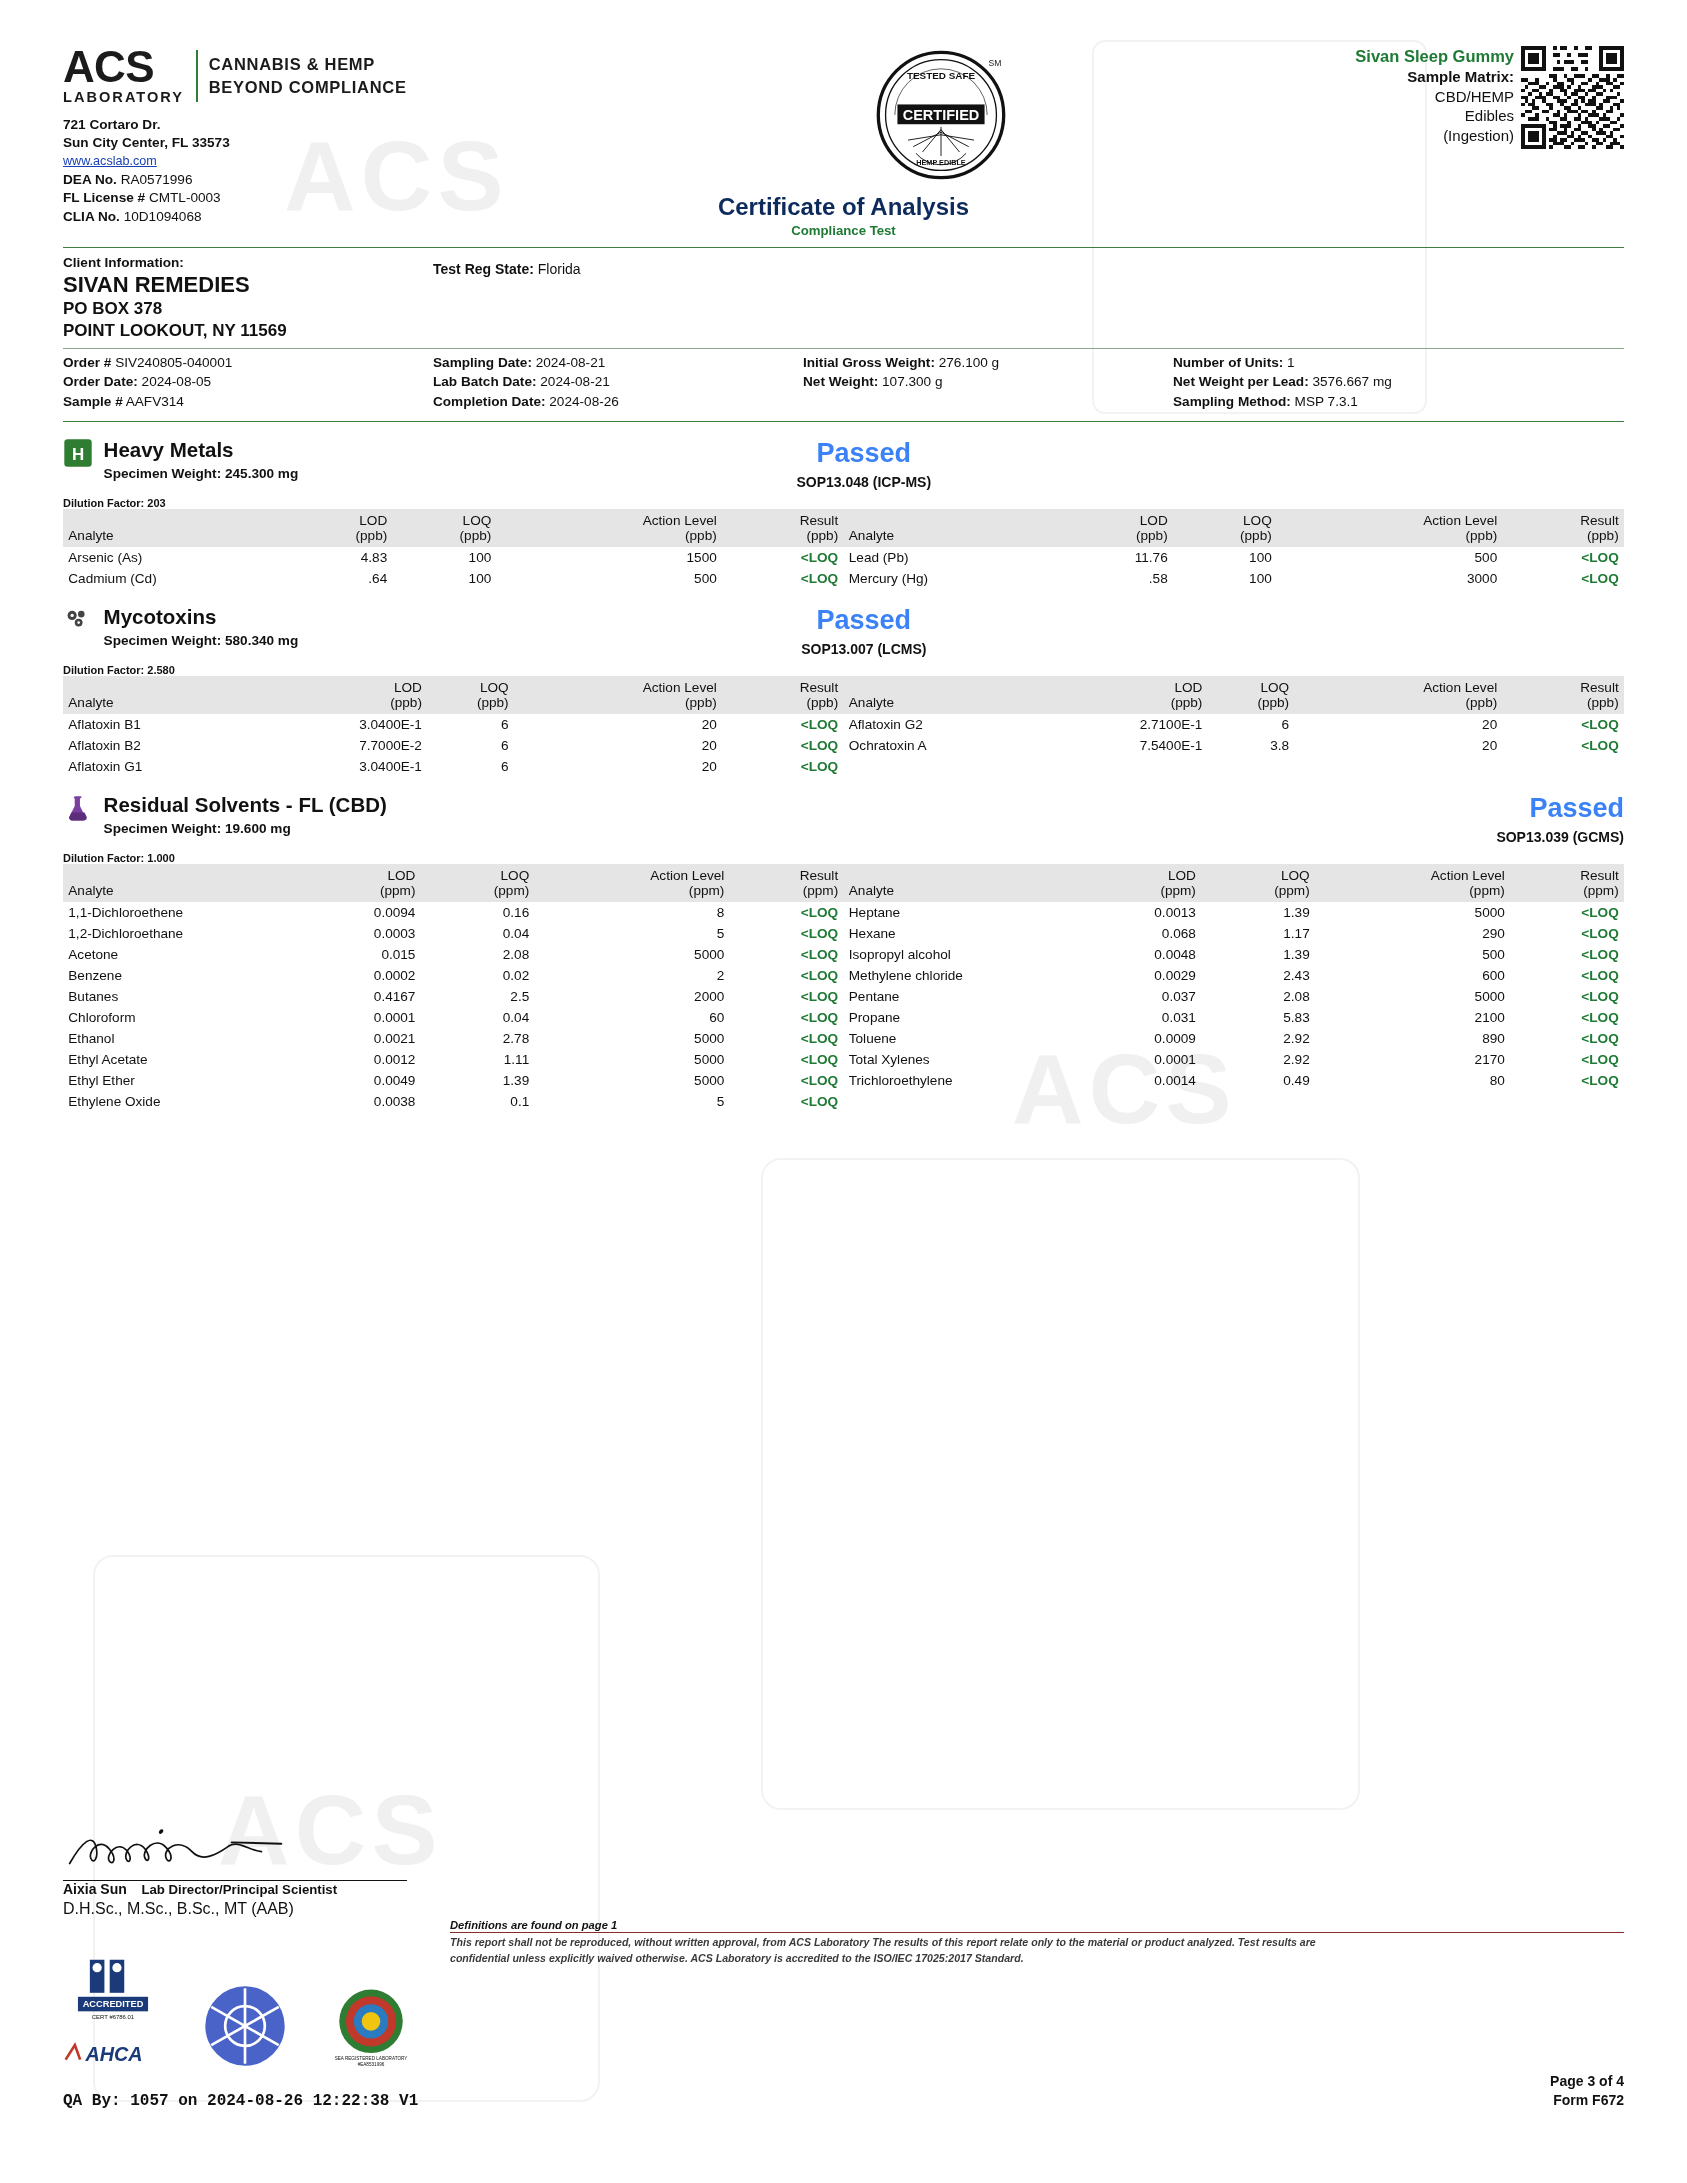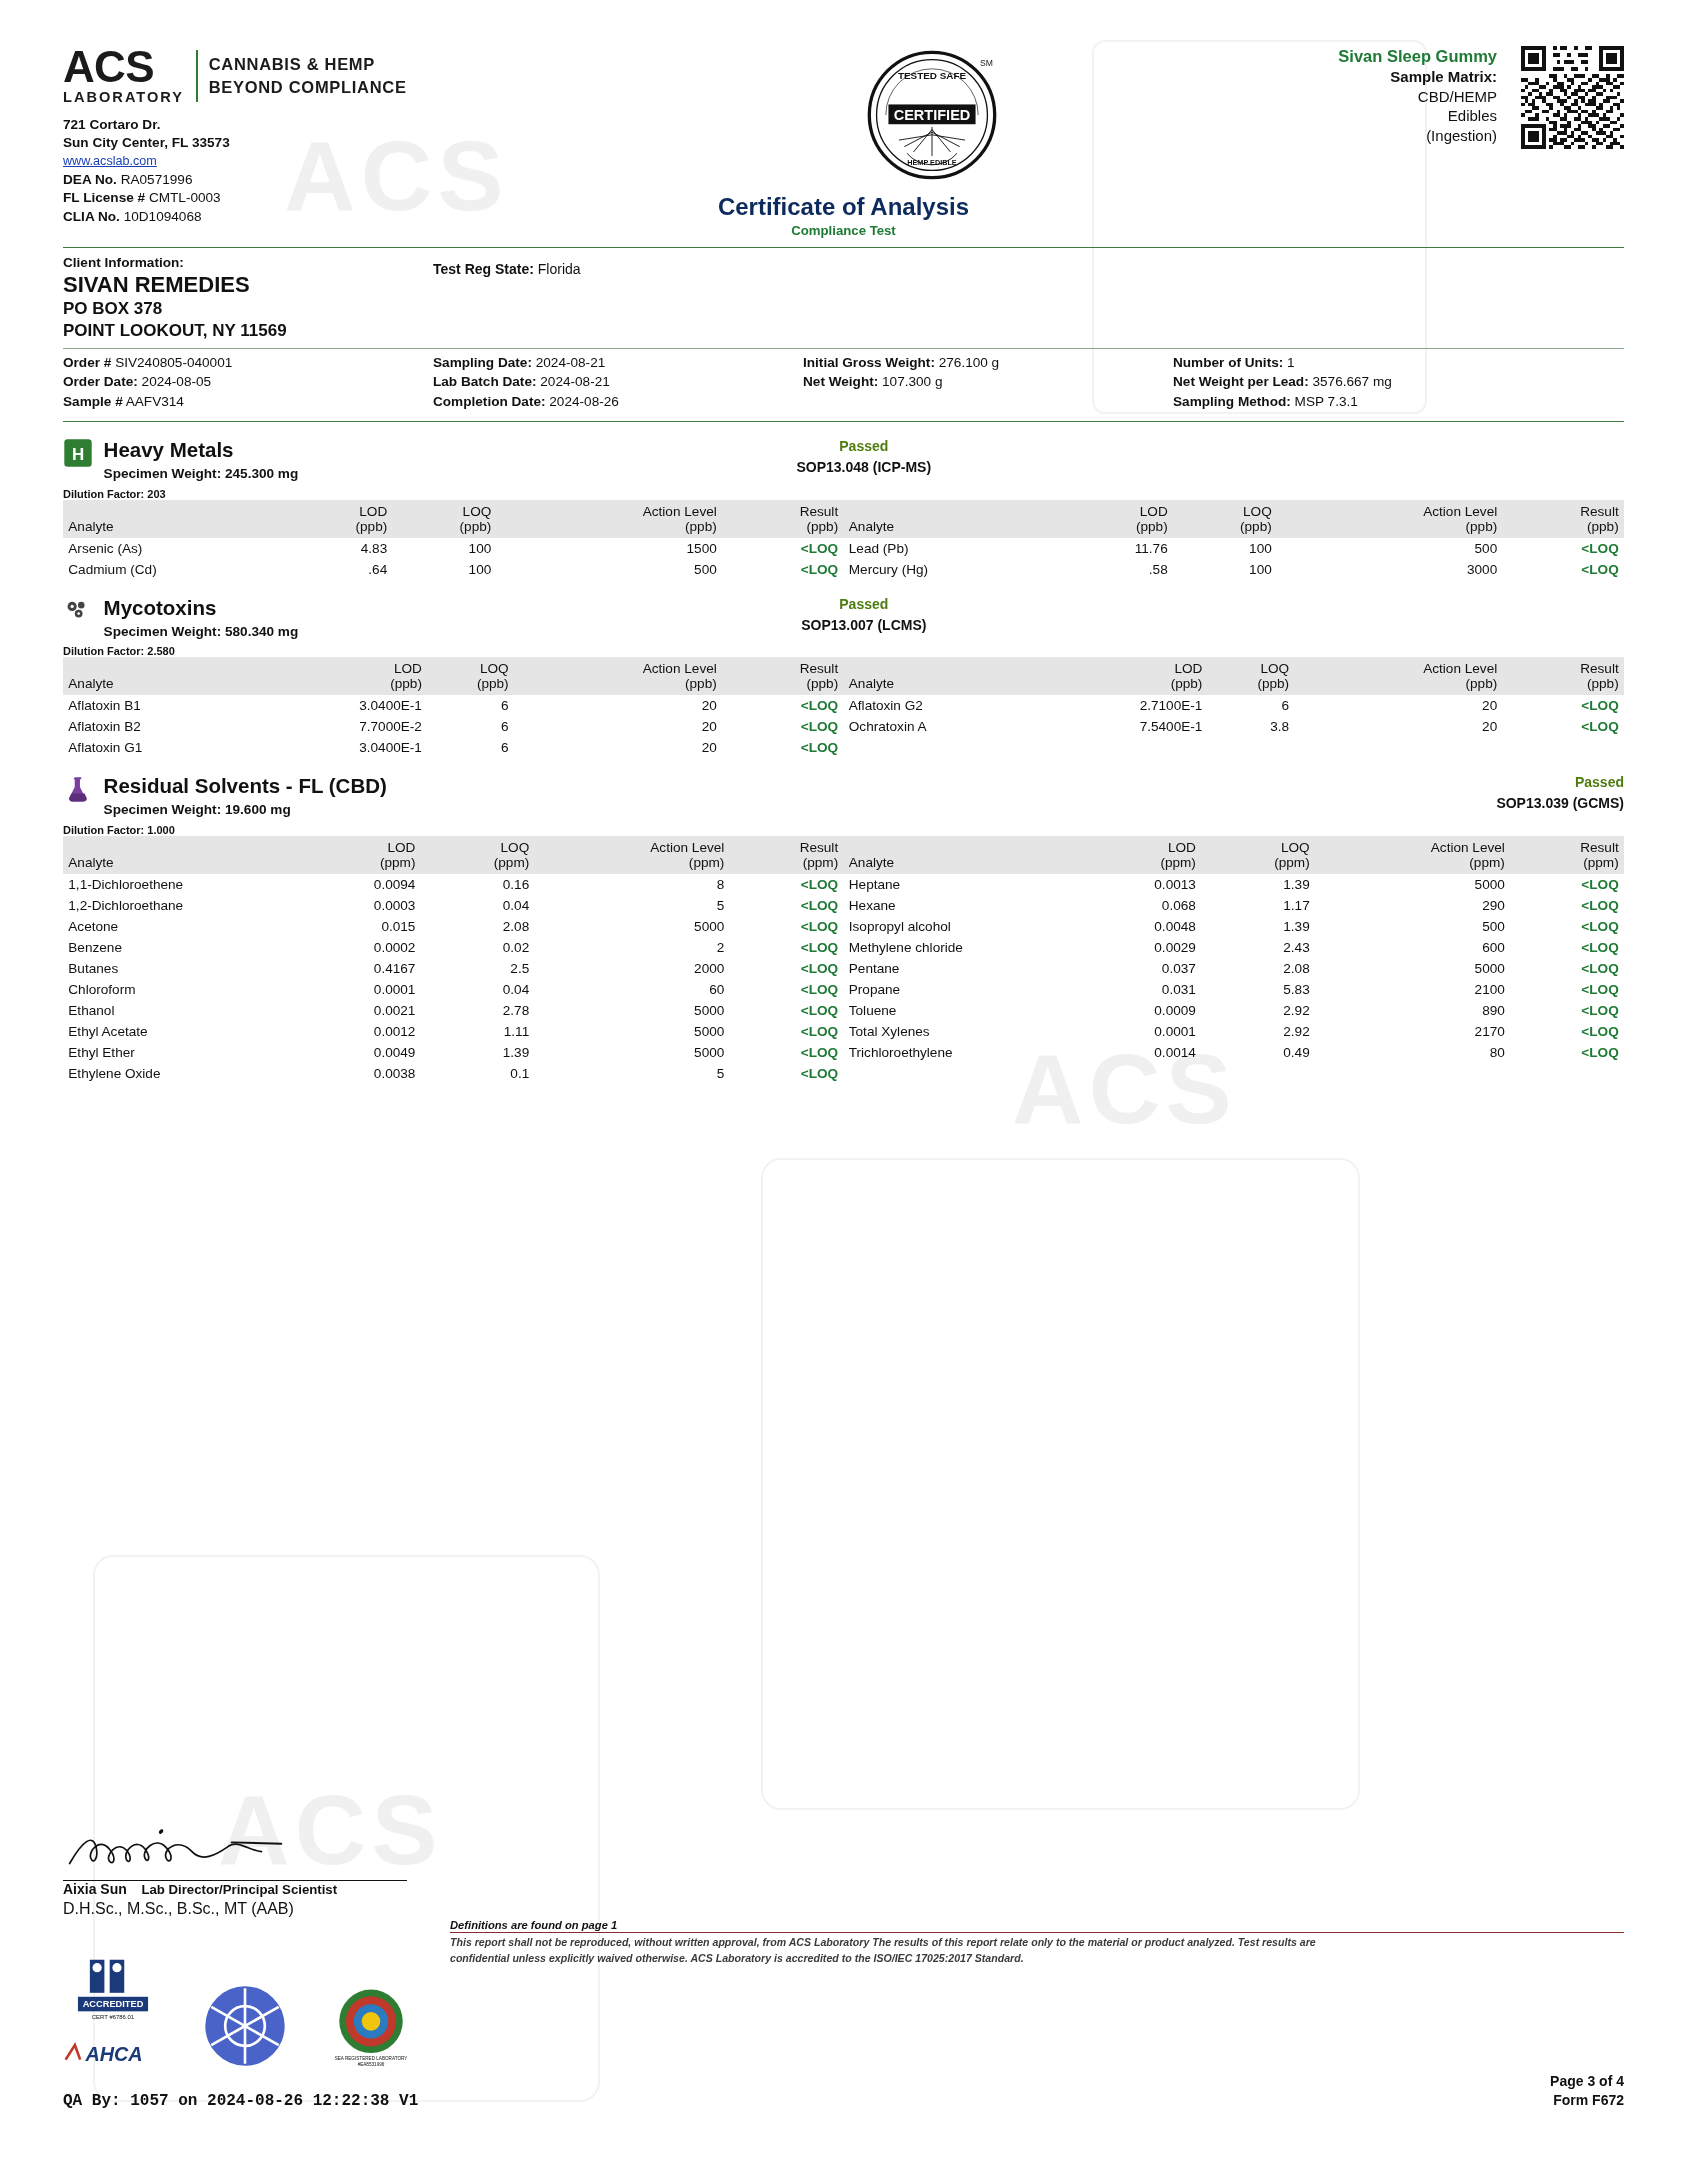--- a/index.html
+++ b/index.html
@@ -33,21 +33,21 @@
   .addr b { font-weight:bold; }
   .addr a { color:#1a3fb5; text-decoration:underline; font-size:12.6px;}
   .lic { font-size:13.6px; line-height:1.38; }
   .lic b { font-weight:bold; }
 
   .seal-wrap { position:relative; width:165px; text-align:center; margin-top:2.6px;}
   .seal { width:132px; height:132px; margin:0 auto; position:relative; }
   .seal svg { width:132px; height:132px; display:block;}
   .sm { position:absolute; right:5.3px; top:9.3px; font-size:8.6px; color:#222; }
 
-  .right-head { text-align:right; display:flex; align-items:flex-start; gap:24px;}
+  .right-head { text-align:right; display:flex; align-items:flex-start; gap:7px;}
   .prod-block { text-align:right; font-size:15px; line-height:1.3; }
   .prod-name { color:#1e7a34; font-weight:bold; font-size:16.5px;}
   .prod-label { font-weight:bold; }
   .qr { width:103px; height:103px; }
 
   .coa-title { text-align:center; font-size:24px; font-weight:bold; color:#0d2a5c; margin-top:-34px; }
   .coa-sub { text-align:center; font-size:13.2px; font-weight:bold; color:#1e7a34; margin-top:2px;}
 
   .hr-green { border:0; border-top:1.3px solid #3f7d3f; margin:9.3px 0 0 0; }
   .hr-thin { border:0; border-top:0.7px solid #8aa98a; margin:6.6px 0 0 0; }
@@ -65,21 +65,21 @@
   .ci-r2 { width:370px; }
   .row-small { display:flex; font-size:13.6px; line-height:1.45; margin-top:4px;}
   .rs-c1 { width:370px;} .rs-c2 { width:370px;} .rs-c3{width:370px;} .rs-c4{width:397px;}
 
   
   .section { margin-top:16px; }
   .sec-head { display:flex; align-items:flex-start; }
   .sec-icon { width:30px; height:30px; margin-right:10.6px; flex:none; }
   .sec-title { font-size:20.5px; font-weight:bold; color:#111; }
   .sec-spec { font-size:13.6px; font-weight:bold; margin-top:4px; }
-  .sec-passed { font-size:14px; font-weight:bold; color:#4d7c0f; }
+  .sec-passed { font-size:27px; font-weight:bold; color:#3b82f6; }
   .sec-sop { font-size:14px; font-weight:bold; color:#111; margin-top:5.3px;}
   .sec-head-center { flex:1; text-align:center; }
   .sec-head-right { text-align:right; min-width:198px;}
   .dil { font-size:11px; font-weight:bold; margin-top:6.6px; }
 
   table.an { width:100%; border-collapse:collapse; font-size:13.6px; }
   table.an th { background:#e5e5e5; font-weight:normal; padding:4px 5.3px; vertical-align:bottom; }
   table.an td { padding:3px 5.3px; }
   .thl { text-align:left; }
   .thr { text-align:right; }

